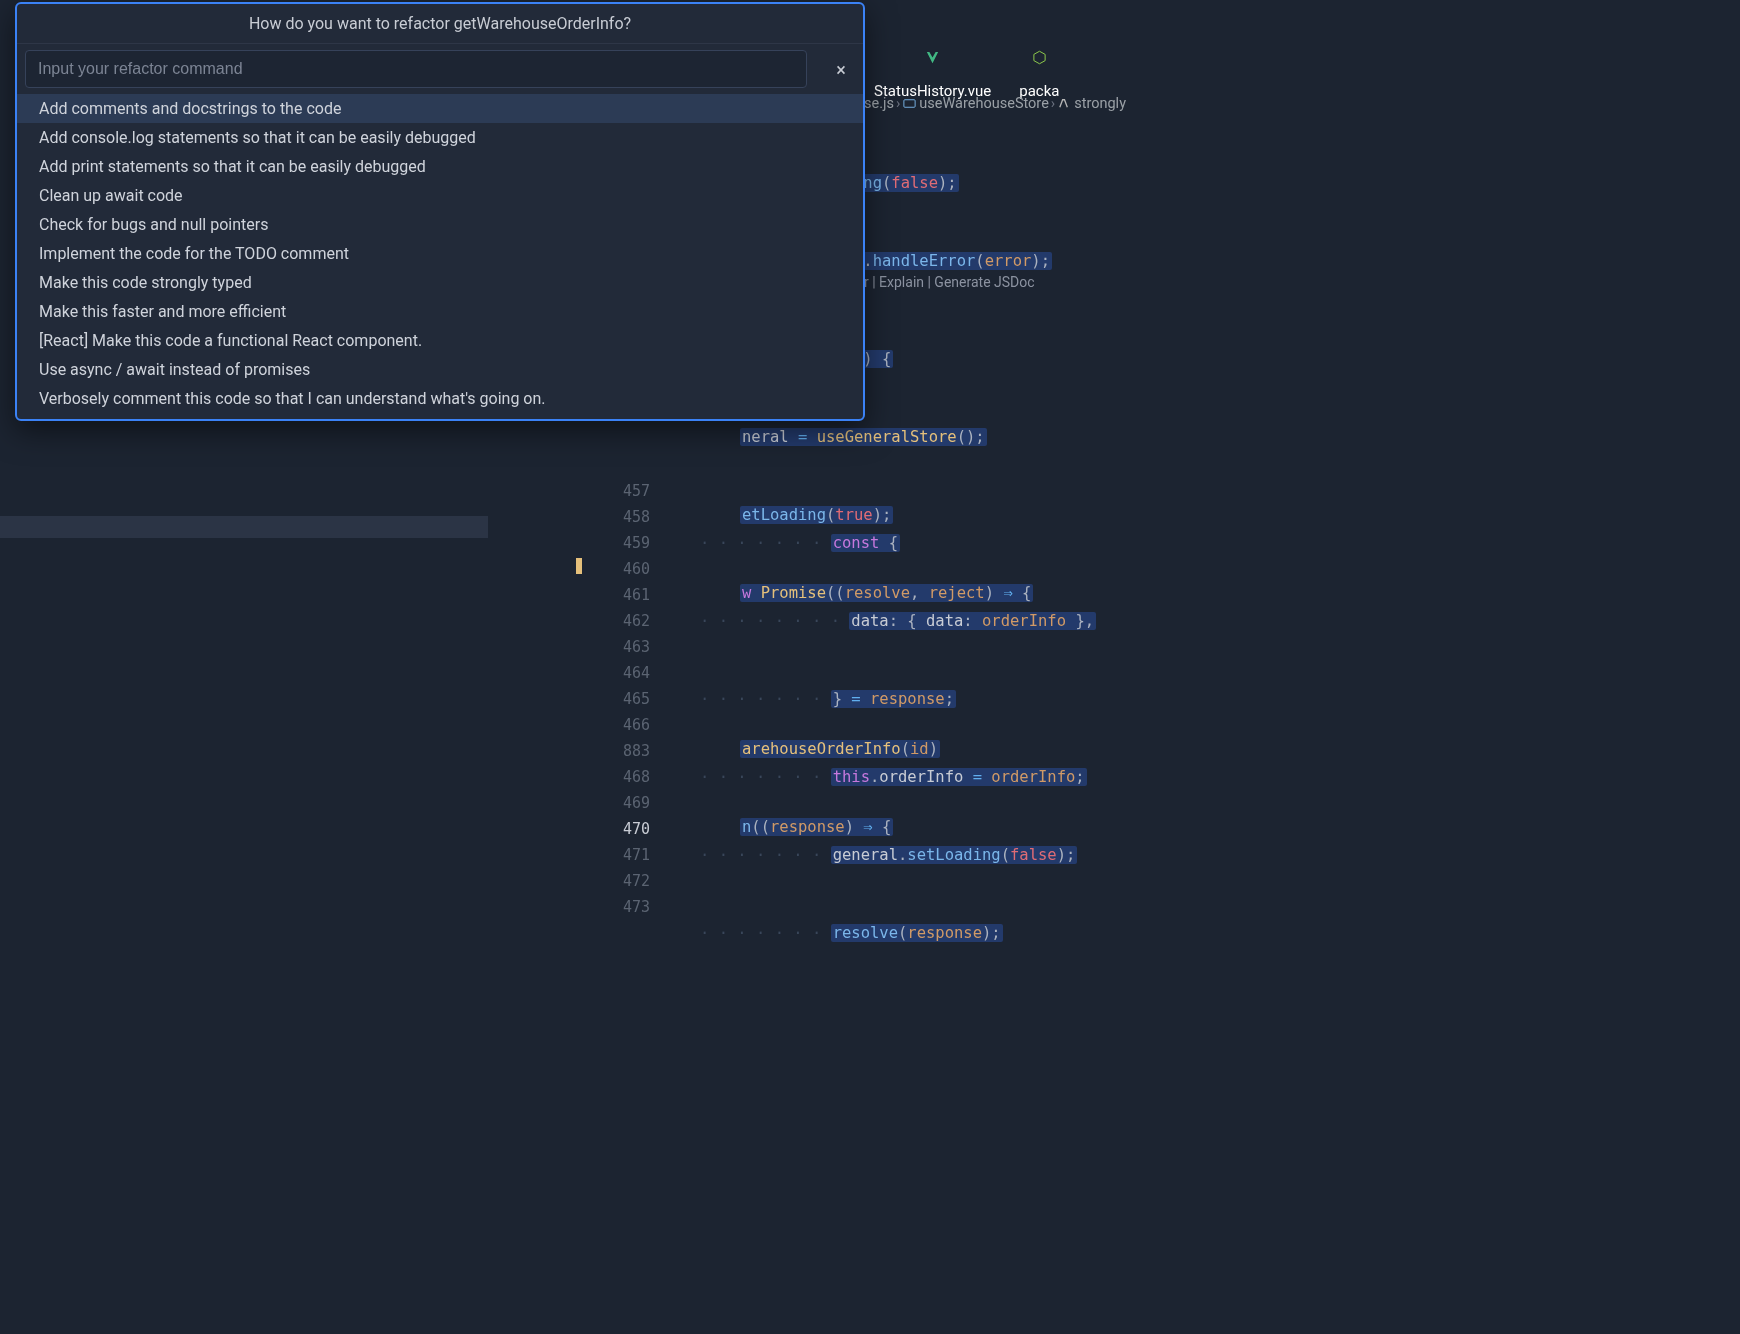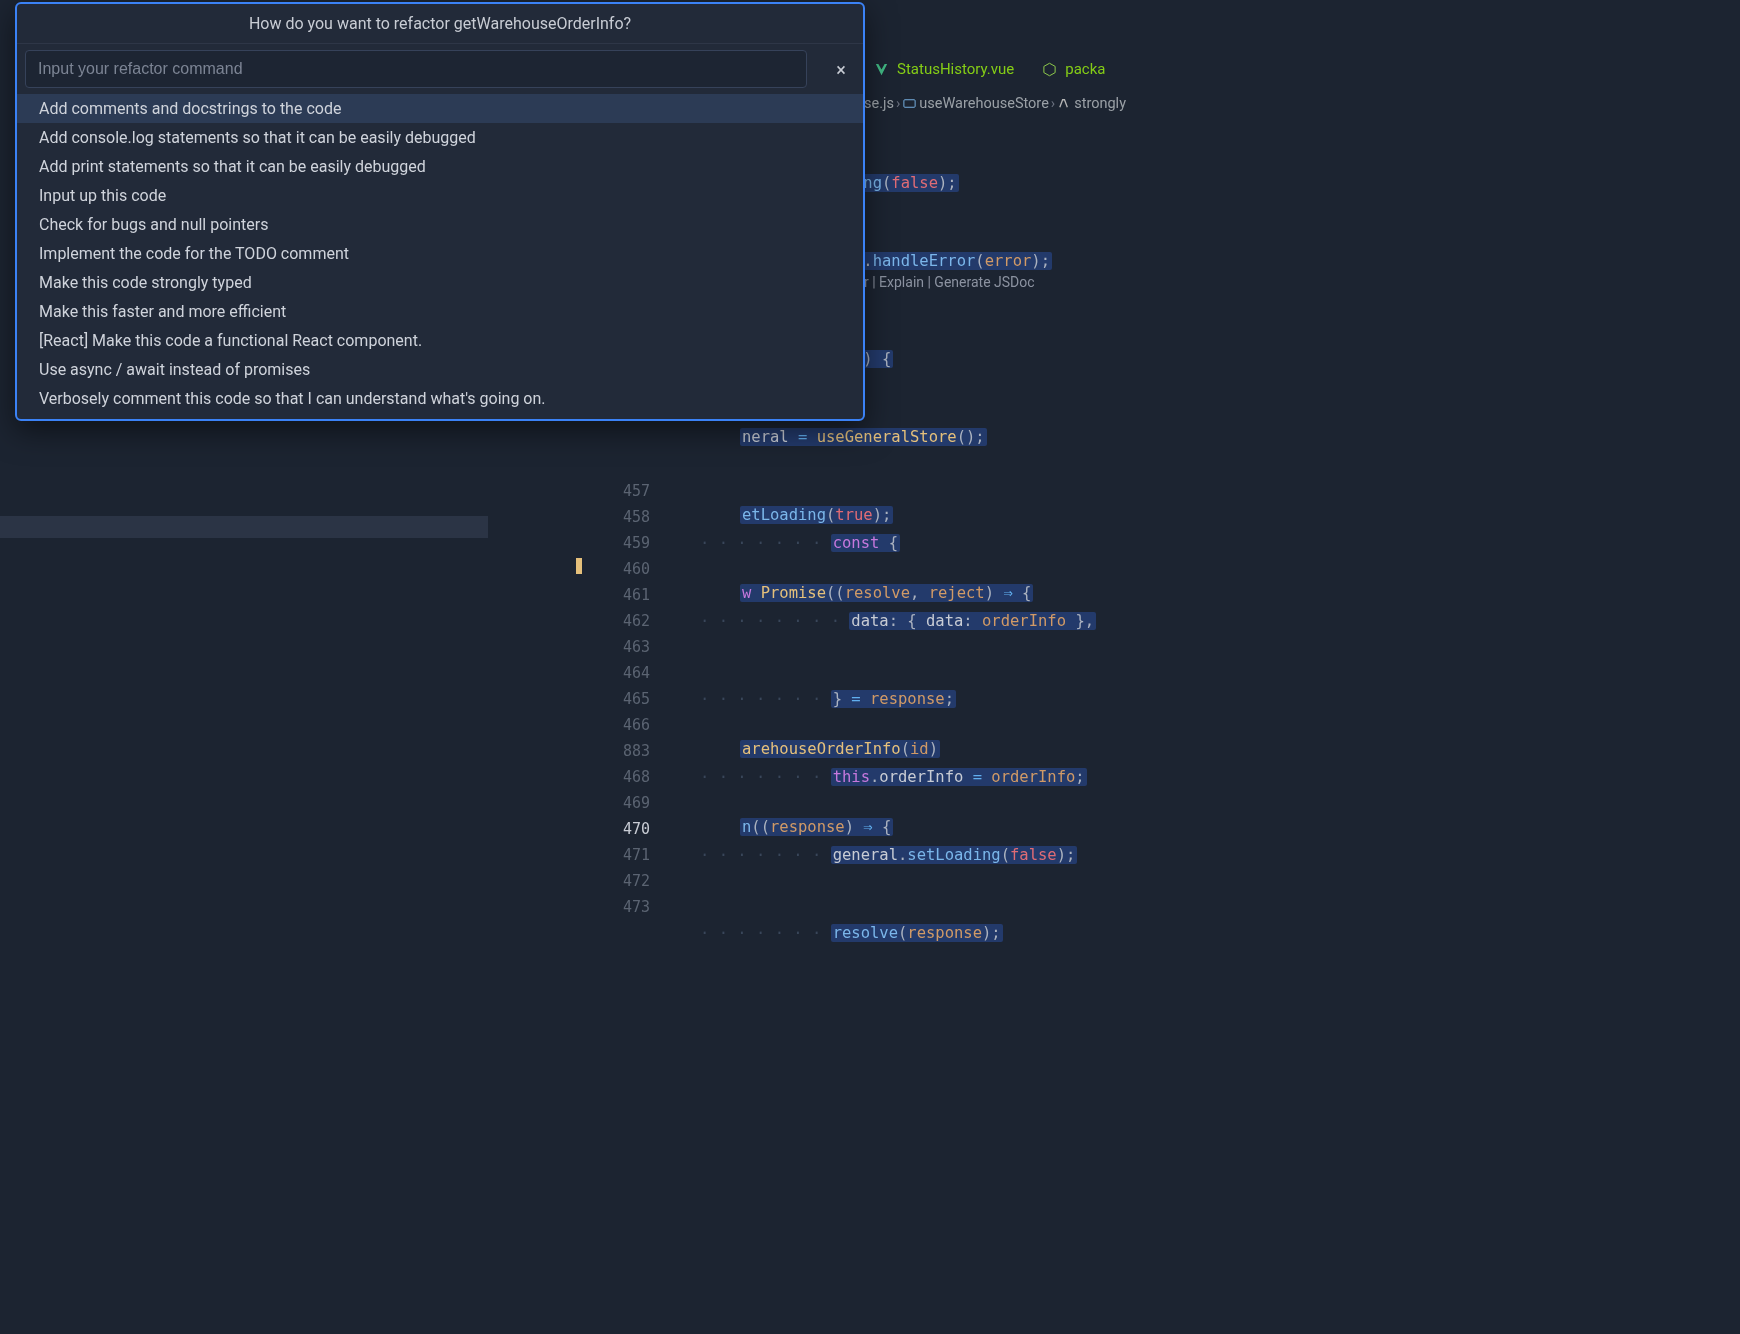--- a/index.html
+++ b/index.html
@@ -18,25 +18,26 @@
     left: 860px;
     right: 0;
     height: 38px;
     display: flex;
     align-items: center;
     background: #1c2431;
   }
   .tab {
     display: flex;
     align-items: center;
-    gap: 8px;
+    gap: 17px;
     padding: 0 14px;
     height: 100%;
-    color: #84cc16;
+    color: #ffffff;
     font-size: 15px;
+    flex-direction: column;
   }
   .tab svg { width:16px; height:16px; }
   .breadcrumbs {
     position: absolute;
     top: 90px;
     left: 856px;
     right: 0;
     height: 26px;
     display: flex;
     align-items: center;
@@ -262,21 +263,21 @@
 <div class="palette">
   <div class="palette-title">How do you want to refactor getWarehouseOrderInfo?</div>
   <div class="palette-input-row">
     <input class="palette-input" placeholder="Input your refactor command" style="">
     <div class="palette-close">×</div>
   </div>
   <div class="suggestions">
     <div class="sug selected">Add comments and docstrings to the code</div>
     <div class="sug">Add console.log statements so that it can be easily debugged</div>
     <div class="sug">Add print statements so that it can be easily debugged</div>
-    <div class="sug">Input up this code</div>
+    <div class="sug">Clean up await code</div>
     <div class="sug">Check for bugs and null pointers</div>
     <div class="sug">Implement the code for the TODO comment</div>
     <div class="sug">Make this code strongly typed</div>
     <div class="sug">Make this faster and more efficient</div>
     <div class="sug">[React] Make this code a functional React component.</div>
     <div class="sug">Use async / await instead of promises</div>
     <div class="sug">Verbosely comment this code so that I can understand what's going on.</div>
   </div>
 </div>
 

